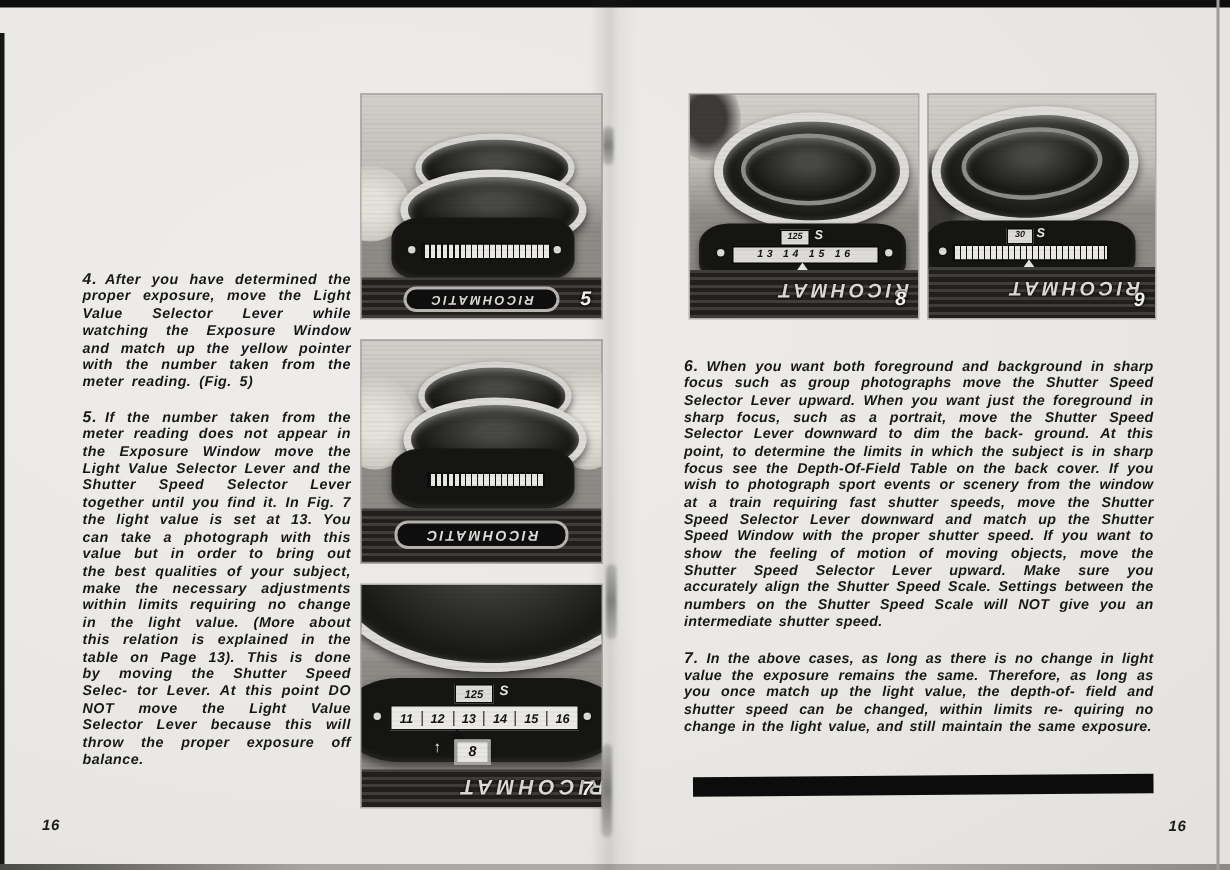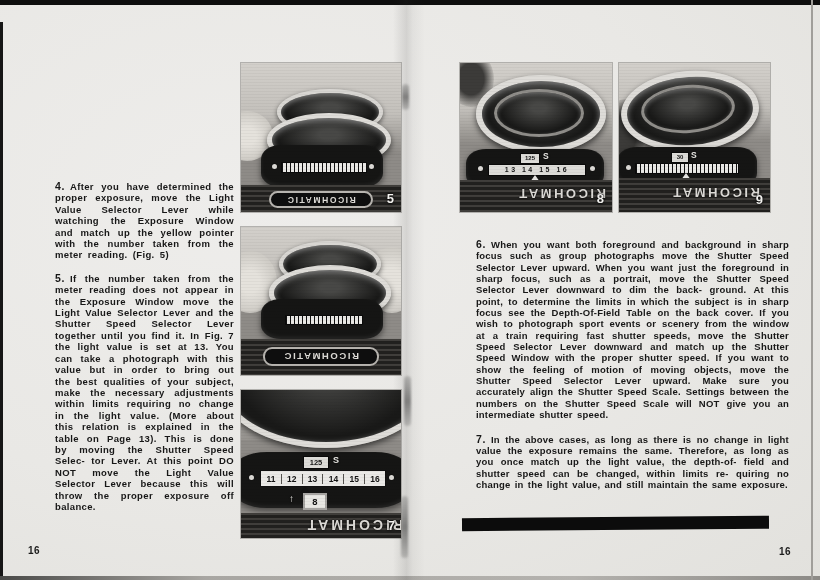--- a/index.html
+++ b/index.html
@@ -1,40 +1,41 @@
 <!DOCTYPE html>
 <html><head>
 <meta charset="utf-8">
 <style>
   html,body{margin:0;padding:0;background:#555;}
   .sheet{
     position:relative;width:820px;height:580px;overflow:hidden;
     background:radial-gradient(ellipse at 30% 35%, #eeedeb 0%, #e9e8e5 55%, #e2e1dd 100%);
     font-family:"Liberation Sans", sans-serif;
+    font-style:italic;
   }
   
   .edge-top{position:absolute;left:0;top:0;width:820px;height:5px;background:#0e0e0e;}
   .edge-left{position:absolute;left:0;top:22px;width:3px;height:558px;background:#161616;}
   .edge-bottom{position:absolute;left:0;top:576px;width:820px;height:4px;
     background:linear-gradient(90deg,#4a4a48,#a8a6a2 25%,#b4b2ae 70%,#8c8a86);}
   .edge-right{position:absolute;left:811px;top:0;width:2px;height:580px;background:#a09e9a;}
   
   .gutter{position:absolute;left:393px;top:0;width:32px;height:580px;
     background:linear-gradient(90deg,rgba(0,0,0,0) 0%,rgba(50,50,50,.13) 42%,rgba(50,50,50,.05) 62%,rgba(0,0,0,0) 100%);}
   .smudge{position:absolute;width:7px;border-radius:4px;filter:blur(1px);
     background:linear-gradient(180deg,rgba(40,40,40,.2),rgba(40,40,40,.5),rgba(40,40,40,.18));}
   #smudge1{left:402px;top:84px;height:26px;}
   #smudge2{left:404px;top:376px;height:50px;}
   #smudge3{left:401px;top:496px;height:62px;}
 
   
   .textcol{position:absolute;color:#171717;font-weight:bold;text-align:justify;}
   .col-left{left:55px;top:181px;width:179px;font-size:9.5px;line-height:11.4px;
     letter-spacing:.35px;word-spacing:2.2px;}
-  .col-right{left:476px;top:239px;width:313px;font-size:9.5px;line-height:11.35px;
+  .col-right{left:456px;top:239px;width:313px;font-size:9.5px;line-height:11.35px;
     letter-spacing:.2px;word-spacing:1.4px;}
   .para{margin:0;}
   .col-left .para + .para{margin-top:12px;}
   .col-right .para + .para{margin-top:13px;}
   .pnum{font-size:10.5px;letter-spacing:.6px;padding-right:5px;}
 
   .black-bar{position:absolute;left:462px;top:517px;width:307px;height:13px;
     background:#0c0c0c;transform:rotate(-.45deg);}
   .pageno{position:absolute;font-size:10px;font-weight:bold;color:#1c1c1c;letter-spacing:.5px;}
   #pageno-left{left:28px;top:545px;}

